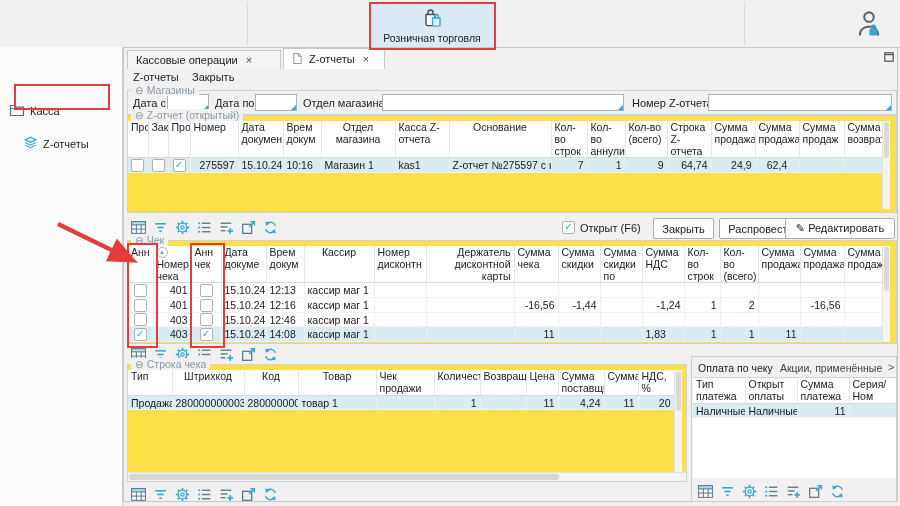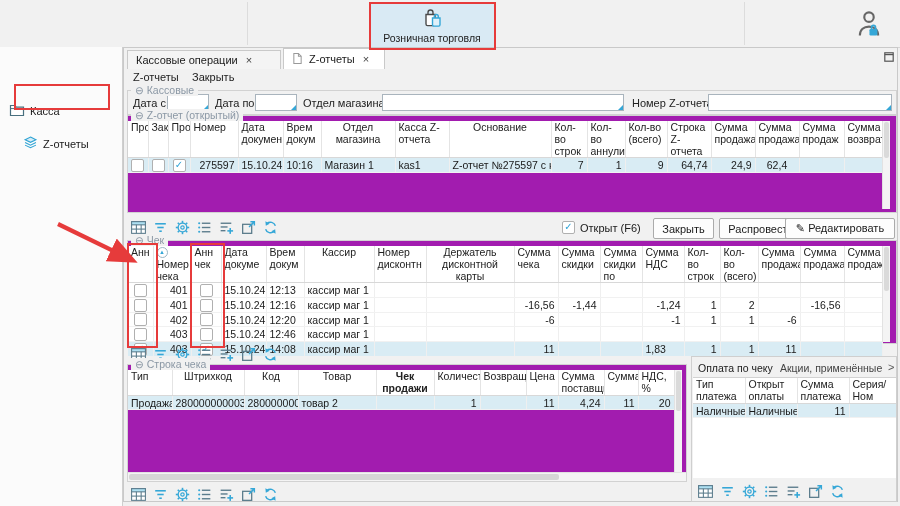--- a/index.html
+++ b/index.html
@@ -18,21 +18,21 @@
   
   .mainpanel{position:absolute;left:123px;top:47px;width:775px;height:455px;background:#f1f1f1;border:1px solid #c9c9c9;box-sizing:border-box}
   
   .tab{position:absolute;height:19px;display:flex;align-items:center;gap:6px;padding:0 8px;box-sizing:border-box;
        background:#f4f4f4;border:1px solid #c9c9c9;border-bottom:none;font-size:11px;white-space:nowrap}
   .tab.active{background:#ffffff;height:21px}
   .tab .x{color:#444;font-size:11px;margin-left:2px}
   .subtab{position:absolute;font-size:11px;color:#222;white-space:nowrap;padding-bottom:3px}
   .subtab.active{border-bottom:2px solid #35a7d7}
   
-  .group{position:absolute;border:1px solid #d2d2d2;background:#a21caf;box-sizing:border-box}
+  .group{position:absolute;border:1px solid #d2d2d2;background:#fde047;box-sizing:border-box}
   .group-label{position:absolute;z-index:5;background:#f1f1f1;color:#8b98a5;font-size:10.5px;line-height:12px;padding:0 4px;white-space:nowrap}
   
   .input{position:absolute;background:#fff;border:1px solid #a9b4bd;box-sizing:border-box}
   .input::after{content:"";position:absolute;right:0;bottom:0;width:0;height:0;border-left:5px solid transparent;border-bottom:5px solid #35a7d7}
   .flabel{position:absolute;font-size:11px;color:#222;white-space:nowrap}
   
   .btn{position:absolute;height:21px;background:#fdfdfd;border:1px solid #ababab;border-radius:2px;
        font-size:11px;display:inline-flex;align-items:center;justify-content:center;box-sizing:border-box;white-space:nowrap;padding:0 9px}
   
   table.grid{border-collapse:collapse;table-layout:fixed;background:#fff}
@@ -133,21 +133,21 @@
       <line x1="0.8" y1="2.6" x2="9.2" y2="2.6" stroke="#555" stroke-width="1.2"></line>
     </svg>
 </div>
 
 <div class="subtab active" style="left:133px;top:71px">Z-отчеты</div>
 <div class="subtab" style="left:192px;top:71px">Закрыть</div>
 
 <div class="group" style="left:127px;top:90px;width:770px;height:25px;background:#f1f1f1"></div>
 <div class="group-label" style="left:131px;top:84px">
   <span>⊖</span>
-  <span>Кассовые</span>
+  <span>Магазины</span>
 </div>
 <span class="flabel" style="left:133px;top:97px">Дата с</span>
 <div class="input" style="left:167px;top:94px;width:42px;height:17px"></div>
 <span class="flabel" style="left:215px;top:97px">Дата по</span>
 <div class="input" style="left:255px;top:94px;width:42px;height:17px"></div>
 <span class="flabel" style="left:303px;top:97px">Отдел магазина</span>
 <div class="input" style="left:382px;top:94px;width:242px;height:17px"></div>
 <span class="flabel" style="left:632px;top:97px">Номер Z-отчета</span>
 <div class="input" style="left:708px;top:94px;width:184px;height:17px"></div>
 
@@ -327,21 +327,21 @@
 чека</span></th>
             <th><span>Анн
 чек</span></th>
             <th><span>Дата
 докуме</span></th>
             <th><span>Врем
 докум</span></th>
             <th style="text-align: center;"><span>Кассир</span></th>
             <th><span>Номер
 дисконтн</span></th>
-            <th style="text-align: center; margin-top: 12px;"><span>Держатель дисконтной карты</span></th>
+            <th style="text-align: right; margin-top: 12px;"><span>Держатель дисконтной карты</span></th>
             <th><span>Сумма
 чека</span></th>
             <th><span>Сумма
 скидки</span></th>
             <th><span>Сумма
 скидки по</span></th>
             <th><span>Сумма
 НДС</span></th>
             <th><span>Кол-во
 строк</span></th>
@@ -385,39 +385,20 @@
             <td></td>
             <td></td>
             <td style="text-align: right;">-16,56</td>
             <td style="text-align: right;">-1,44</td>
             <td style="text-align: right;"></td>
             <td style="text-align: right;">-1,24</td>
             <td style="text-align: right;">1</td>
             <td style="text-align: right;">2</td>
             <td style="text-align: right;"></td>
             <td style="text-align: right;">-16,56</td>
-            <td style="text-align: right;"></td>
-          </tr>
-          <tr>
-            <td style="text-align: center;"><span class="cb"></span></td>
-            <td style="text-align: right;">402</td>
-            <td style="text-align: center;"><span class="cb"></span></td>
-            <td>15.10.24</td>
-            <td>12:20</td>
-            <td>кассир маг 1</td>
-            <td></td>
-            <td></td>
-            <td style="text-align: right;">-6</td>
-            <td style="text-align: right;"></td>
-            <td style="text-align: right;"></td>
-            <td style="text-align: right;">-1</td>
-            <td style="text-align: right;">1</td>
-            <td style="text-align: right;">1</td>
-            <td style="text-align: right;">-6</td>
-            <td style="text-align: right;"></td>
             <td style="text-align: right;"></td>
           </tr>
           <tr>
             <td style="text-align: center;"><span class="cb"></span></td>
             <td style="text-align: right;">403</td>
             <td style="text-align: center;"><span class="cb"></span></td>
             <td>15.10.24</td>
             <td>12:46</td>
             <td>кассир маг 1</td>
             <td></td>
@@ -532,36 +513,36 @@
           <col style="width: 46px;">
           <col style="width: 34px;">
           <col style="width: 36px;">
         </colgroup>
         <thead>
           <tr>
             <th><span>Тип</span></th>
             <th style="text-align: center;"><span>Штрихкод</span></th>
             <th style="text-align: center;"><span>Код</span></th>
             <th style="text-align: center;"><span>Товар</span></th>
-            <th style="text-align: center; font-weight: bold;"><span>Чек продажи</span></th>
+            <th style=""><span>Чек продажи</span></th>
             <th><span>Количестве</span></th>
             <th><span>Возвращен</span></th>
             <th><span>Цена</span></th>
             <th><span>Сумма
 поставщик</span></th>
             <th><span>Сумма</span></th>
             <th><span>НДС, %</span></th>
           </tr>
         </thead>
         <tbody>
           <tr class="selected">
             <td>Продажа</td>
             <td>2800000000035</td>
             <td>280000000...</td>
-            <td>товар 2</td>
+            <td>товар 1</td>
             <td></td>
             <td style="text-align: right;">1</td>
             <td style="text-align: right;"></td>
             <td style="text-align: right;">11</td>
             <td style="text-align: right;">4,24</td>
             <td style="text-align: right;">11</td>
             <td style="text-align: right;">20</td>
           </tr>
         </tbody>
       </table>

